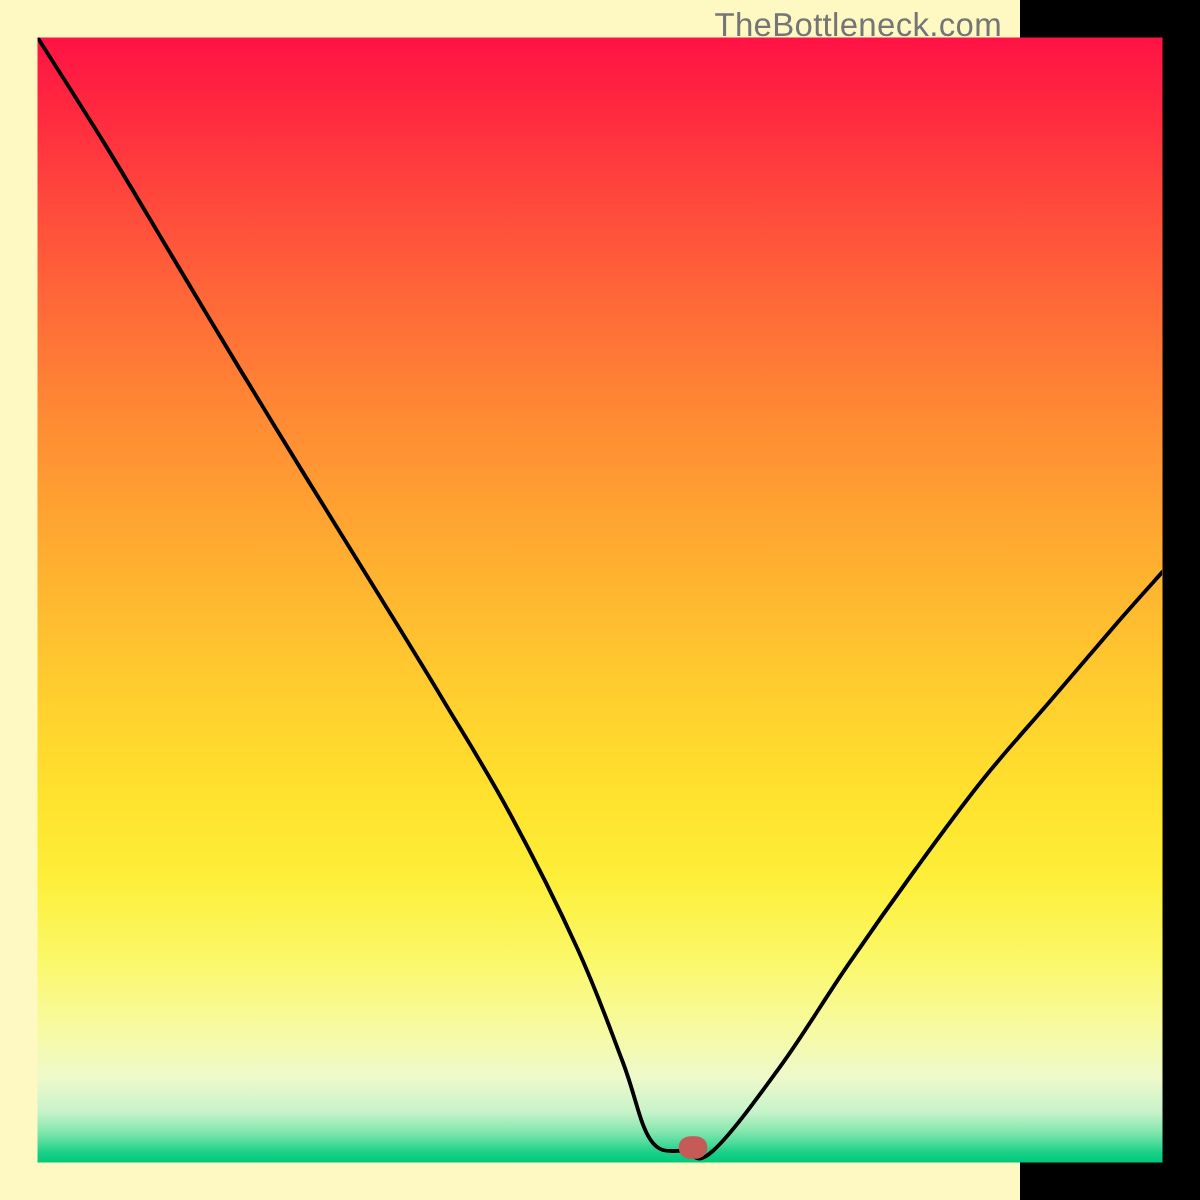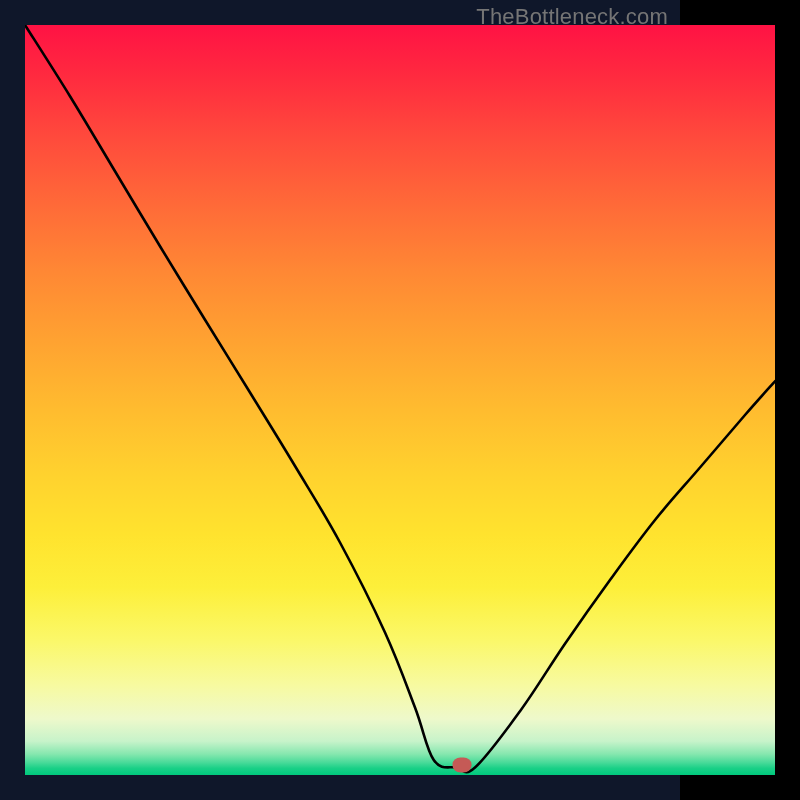--- a/index.html
+++ b/index.html
@@ -7,21 +7,21 @@
     padding: 0;
     width: 800px;
     height: 800px;
     background: #000;
     overflow: hidden;
   }
   .frame {
     position: relative;
     width: 680px;
     height: 800px;
-    background: #0f172a;
+    background: #fef9c3;
   }
   .watermark {
     position: absolute;
     top: 4px;
     right: 12px;
     font-family: Arial, Helvetica, sans-serif;
     font-size: 22px;
     color: #757575;
     letter-spacing: 0.2px;
   }

